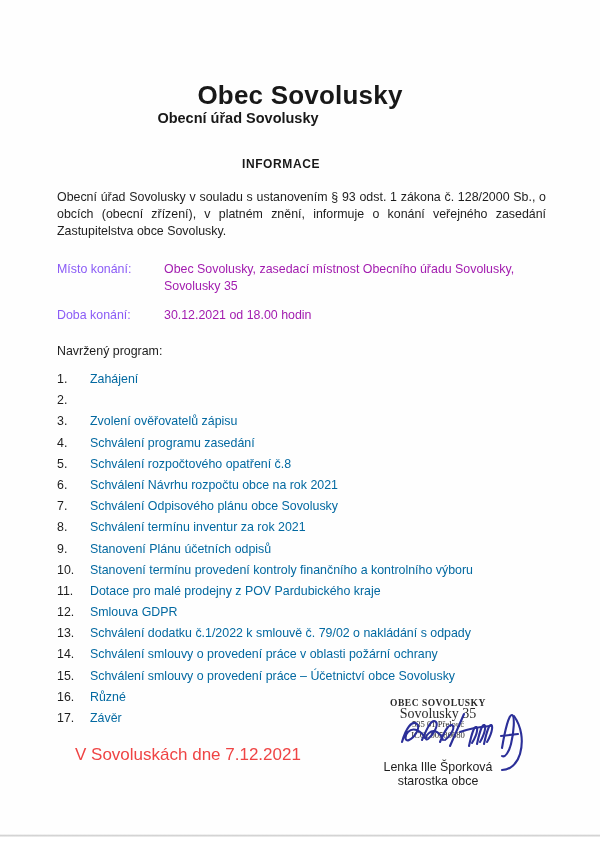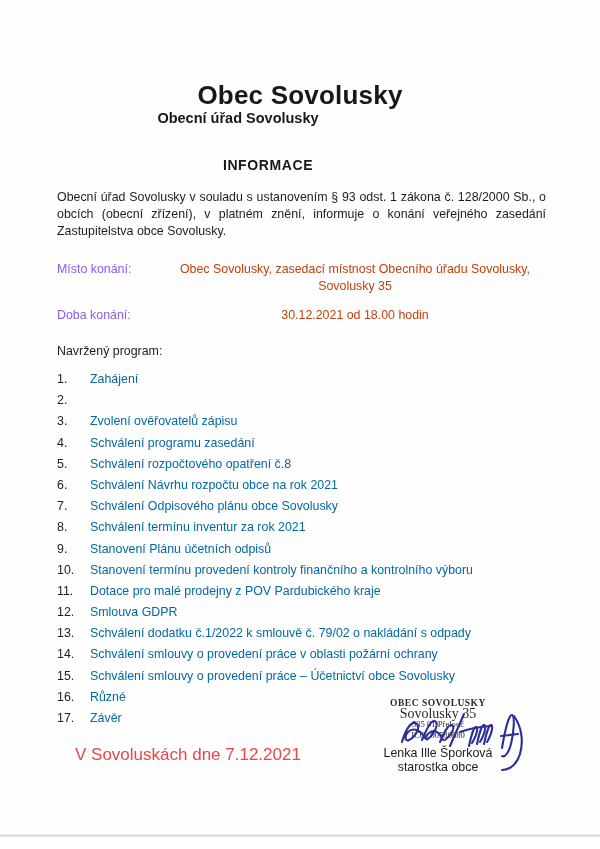--- a/index.html
+++ b/index.html
@@ -60,24 +60,25 @@
     font-size: 14.5px;
     font-weight: bold;
     color: #181818;
   }
   .doc-heading {
     position: absolute;
     top: 157px;
     left: 0;
     width: 536px;
     text-align: center;
-    font-size: 14px;
+    font-size: 12px;
     font-weight: bold;
     letter-spacing: 0.6px;
     color: #181818;
+    padding-left: 13px;
   }
 
   .intro {
     position: absolute;
     top: 189px;
     left: 57px;
     width: 489px;
     text-align: justify;
     font-size: 12.4px;
     line-height: 17px;
@@ -96,22 +97,21 @@
     display: flex;
     margin-bottom: 13px;
   }
   .detail-label {
     width: 107px;
     flex: 0 0 107px;
     color: #8b5cf6;
   }
   .detail-value {
     flex: 1;
-    color: #c2410c;
-    text-align: center;
+    color: #a21caf;
   }
 
   .program-label {
     position: absolute;
     top: 344px;
     left: 57px;
     font-size: 12.4px;
     color: #1d1d1d;
   }
 
@@ -161,21 +161,21 @@
   .stamp-line1 {
     font-size: 9.5px;
     font-weight: bold;
     letter-spacing: 0.5px;
   }
   .stamp-line2 { font-size: 14px; }
   .stamp-line3 { font-size: 8.6px; }
   .stamp-line4 { font-size: 8.6px; }
 
   .signer-name {
-    margin-top: 6px;
+    margin-top: 20px;
     font-size: 12.4px;
     color: #1d1d1d;
     font-family: "Liberation Sans", sans-serif;
   }
   .signer-role {
     font-size: 12.4px;
     color: #1d1d1d;
     font-family: "Liberation Sans", sans-serif;
   }
 

